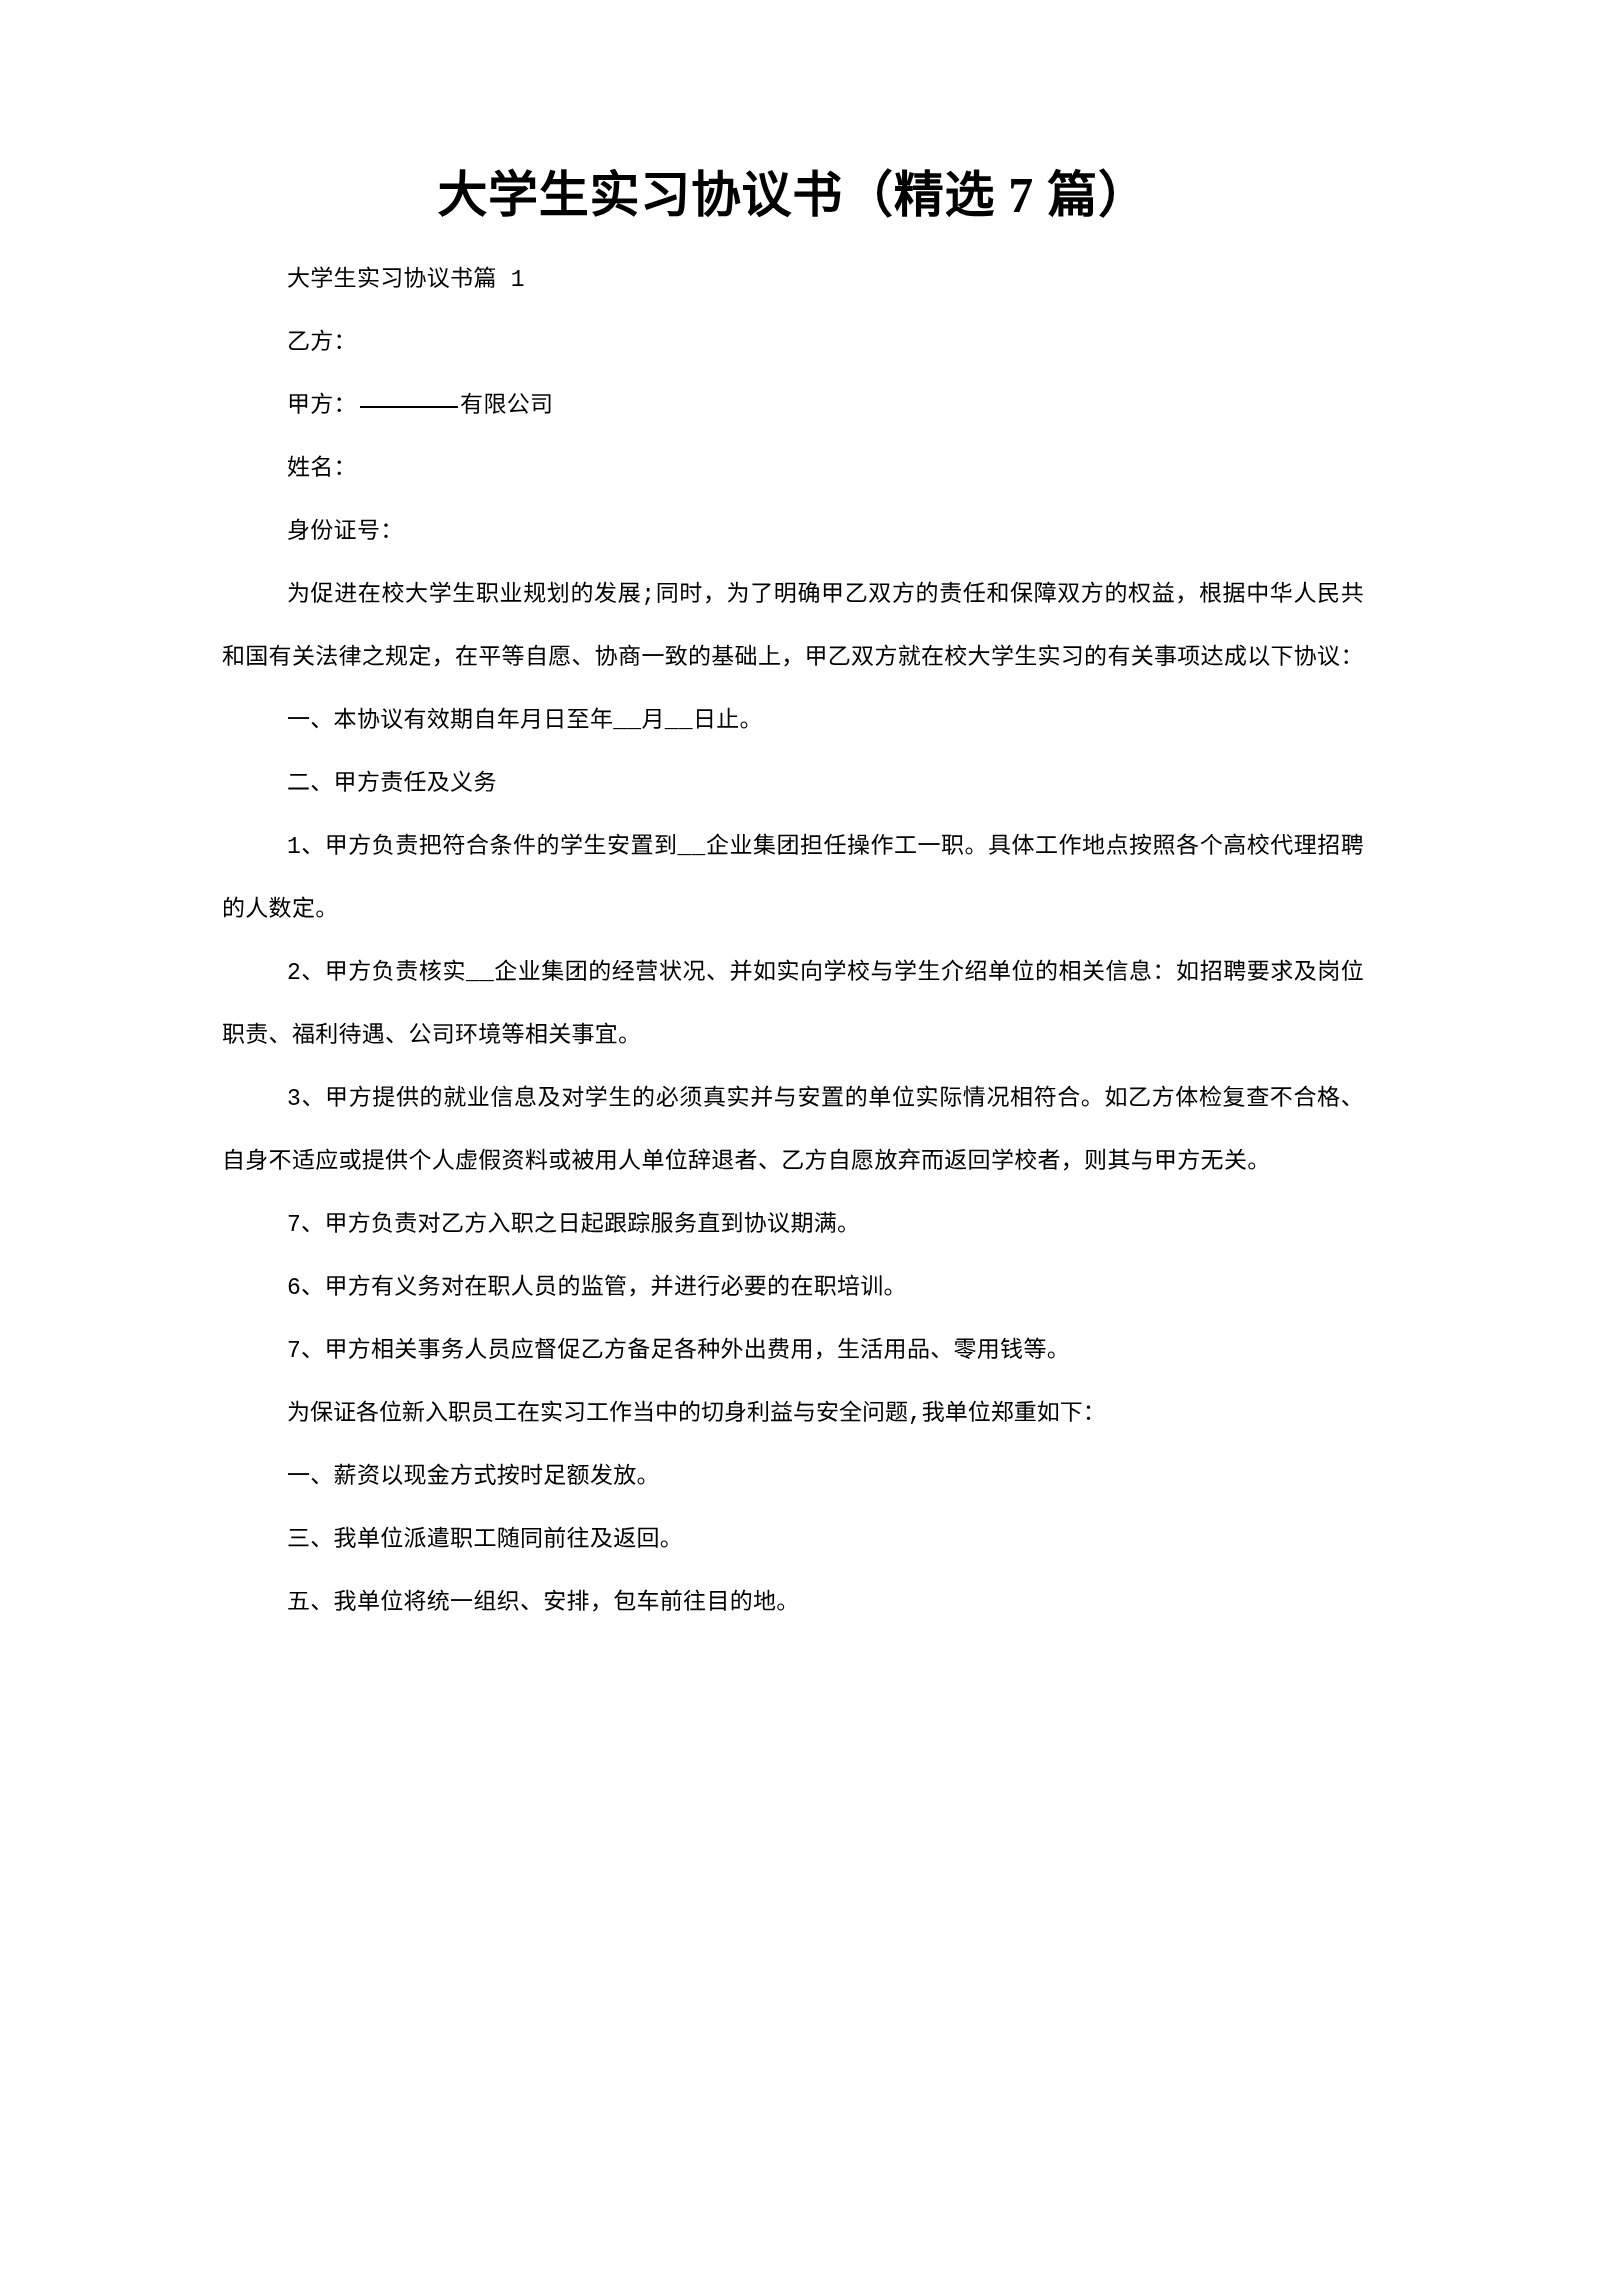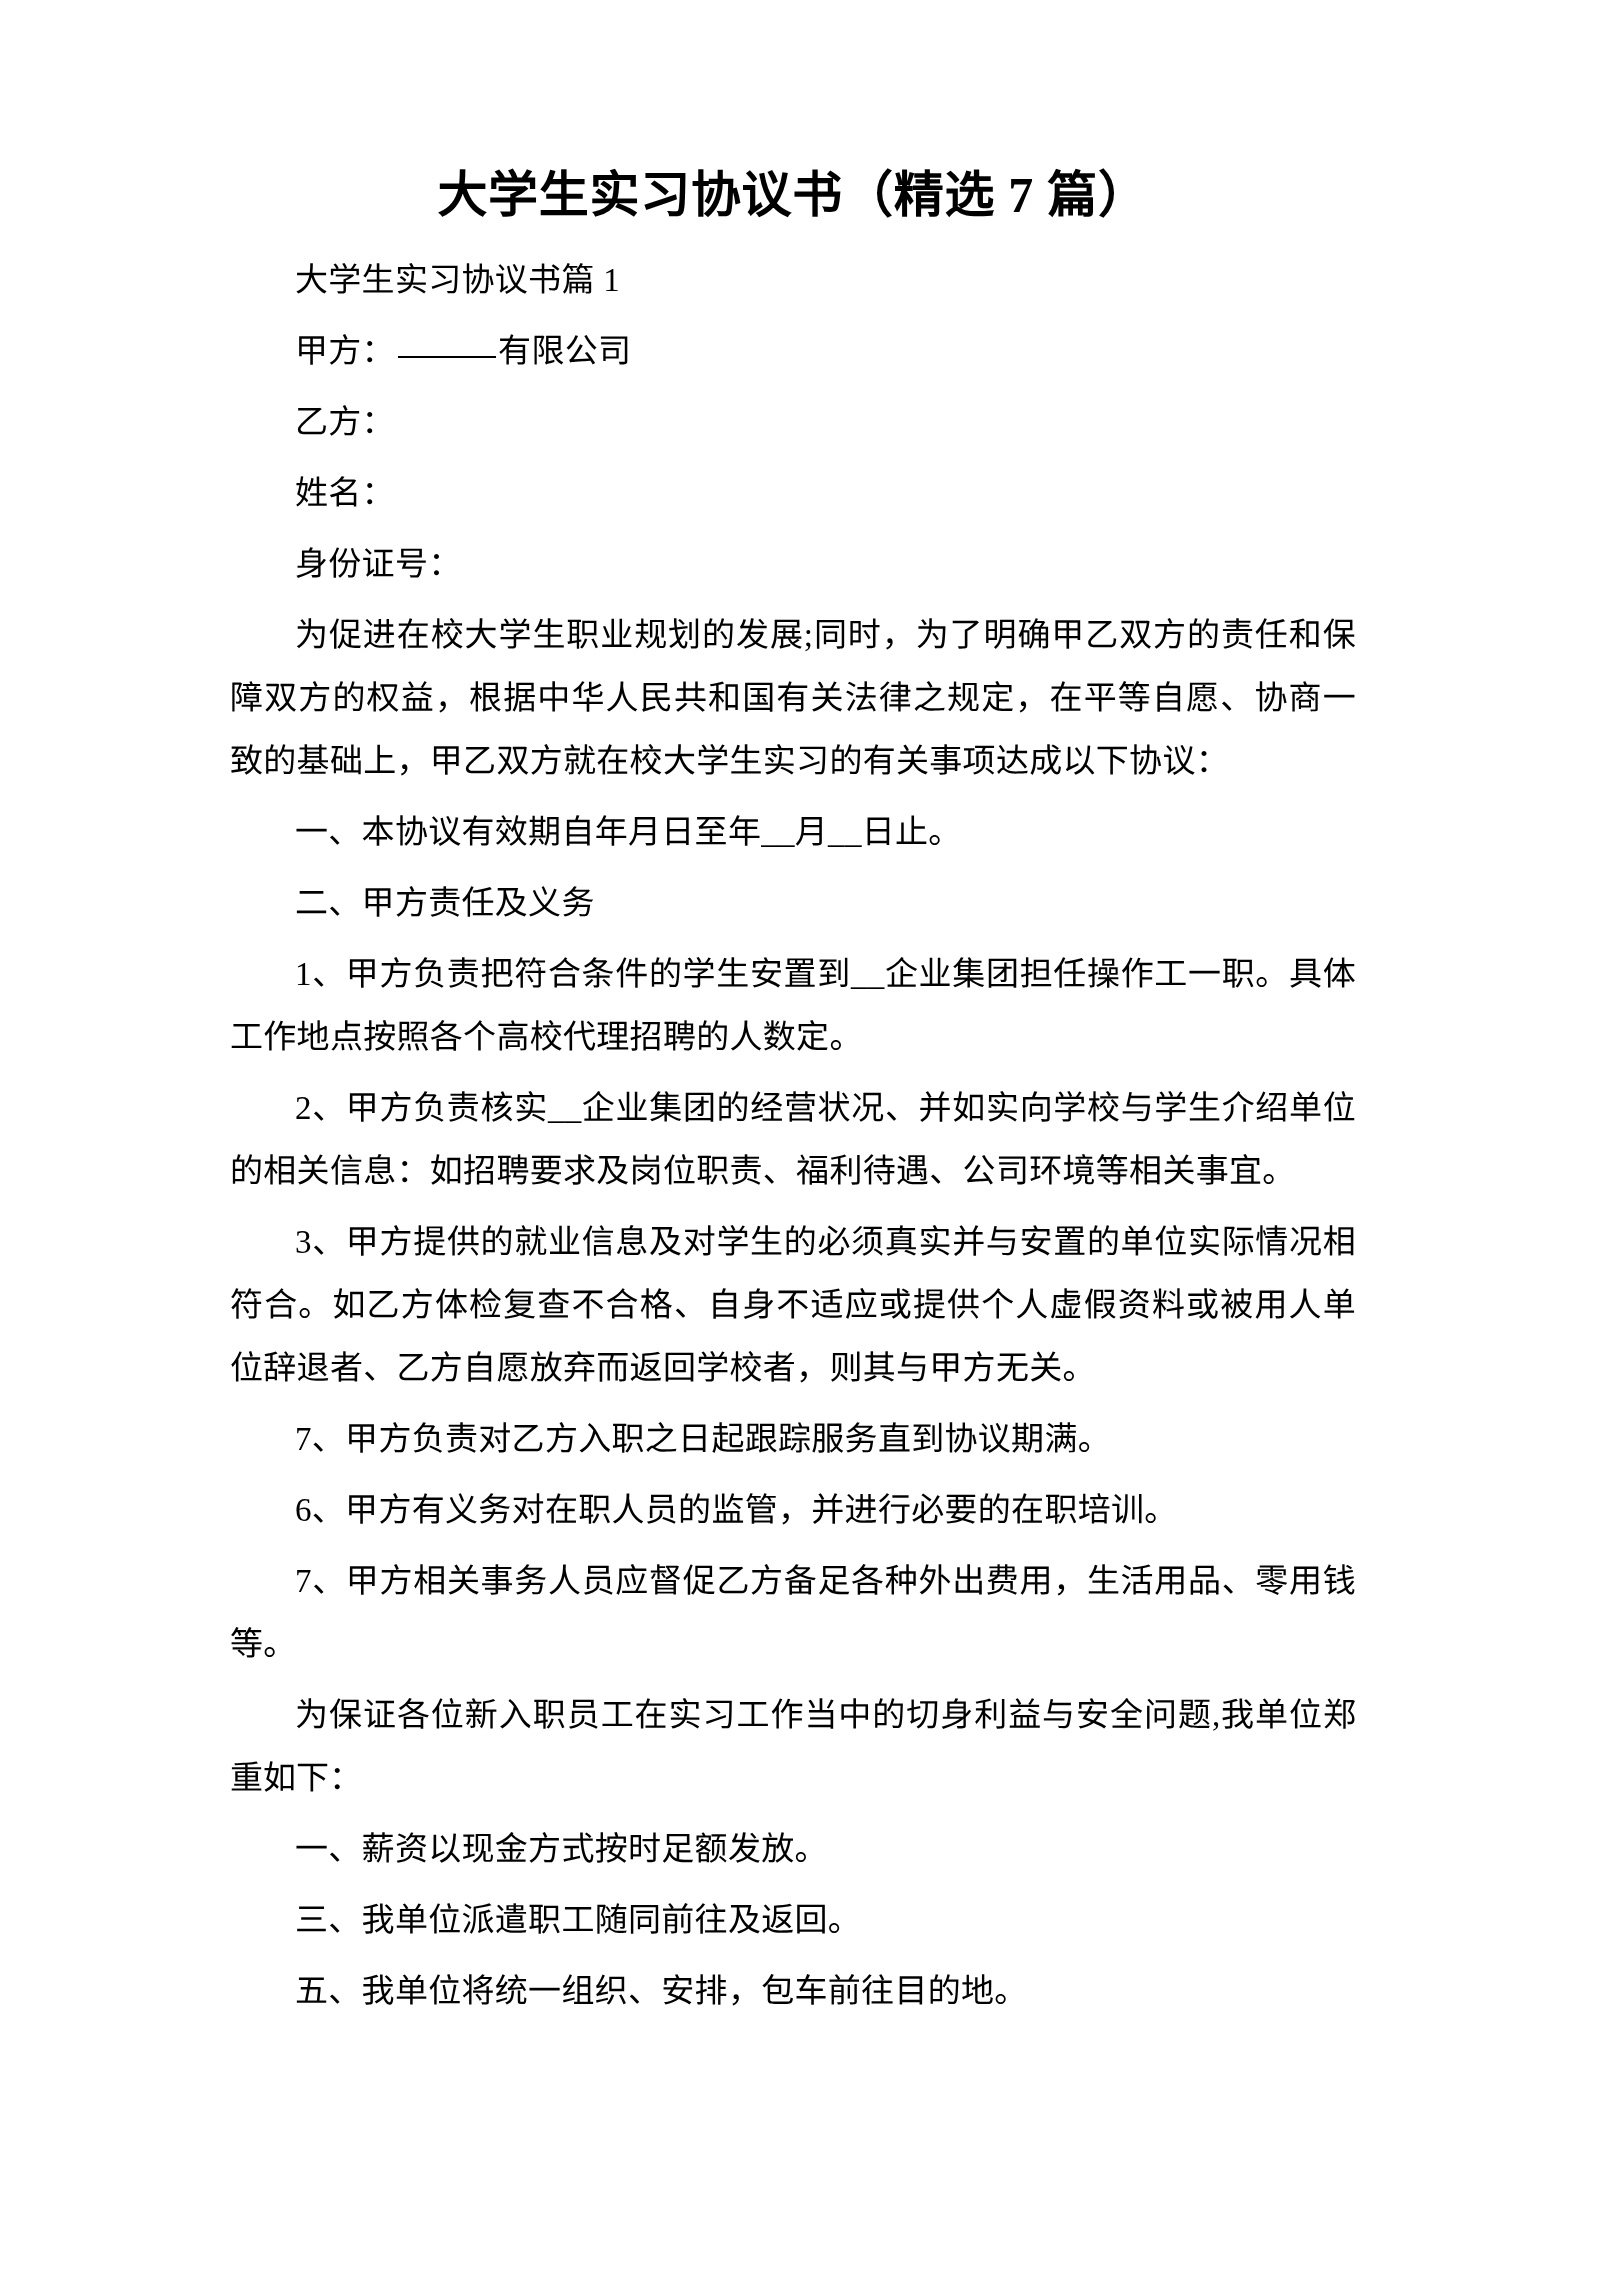--- a/index.html
+++ b/index.html
@@ -35,27 +35,28 @@
     font-weight: bold;
     line-height: 1.25;
     text-align: center;
     letter-spacing: 0.7px;
     margin: 0 0 22px 0;
     white-space: nowrap;
   }
 
   
   .para {
-    font-size: 33px;
+    font-size: 23px;
     line-height: 63px;
-    margin: 8px;
+    margin: 0;
     text-align: justify;
     text-justify: inter-ideograph;
     letter-spacing: 0.3px;
     word-break: break-all;
+    font-family: Liberation Mono, monospace;
   }
 
   .para.indent {
     text-indent: 65px;
   }
 
   .para.tight {
     letter-spacing: 0px;
   }
 
@@ -71,23 +72,23 @@
 </head>
 <body>
 
 <div class="page">
   <div class="content">
 
     <h1 class="doc-title">大学生实习协议书（精选 7 篇）</h1>
 
     <p class="para indent">大学生实习协议书篇 1</p>
 
+    <p class="para indent">乙方：</p>
+
     <p class="para indent"><span>甲方：</span><span class="blank"></span><span>有限公司</span></p>
-
-    <p class="para indent">乙方：</p>
 
     <p class="para indent">姓名：</p>
 
     <p class="para indent">身份证号：</p>
 
     <p class="para indent">为促进在校大学生职业规划的发展;同时，为了明确甲乙双方的责任和保障双方的权益，根据中华人民共和国有关法律之规定，在平等自愿、协商一致的基础上，甲乙双方就在校大学生实习的有关事项达成以下协议：</p>
 
     <p class="para indent">一、本协议有效期自年月日至年__月__日止。</p>
 
     <p class="para indent">二、甲方责任及义务</p>

